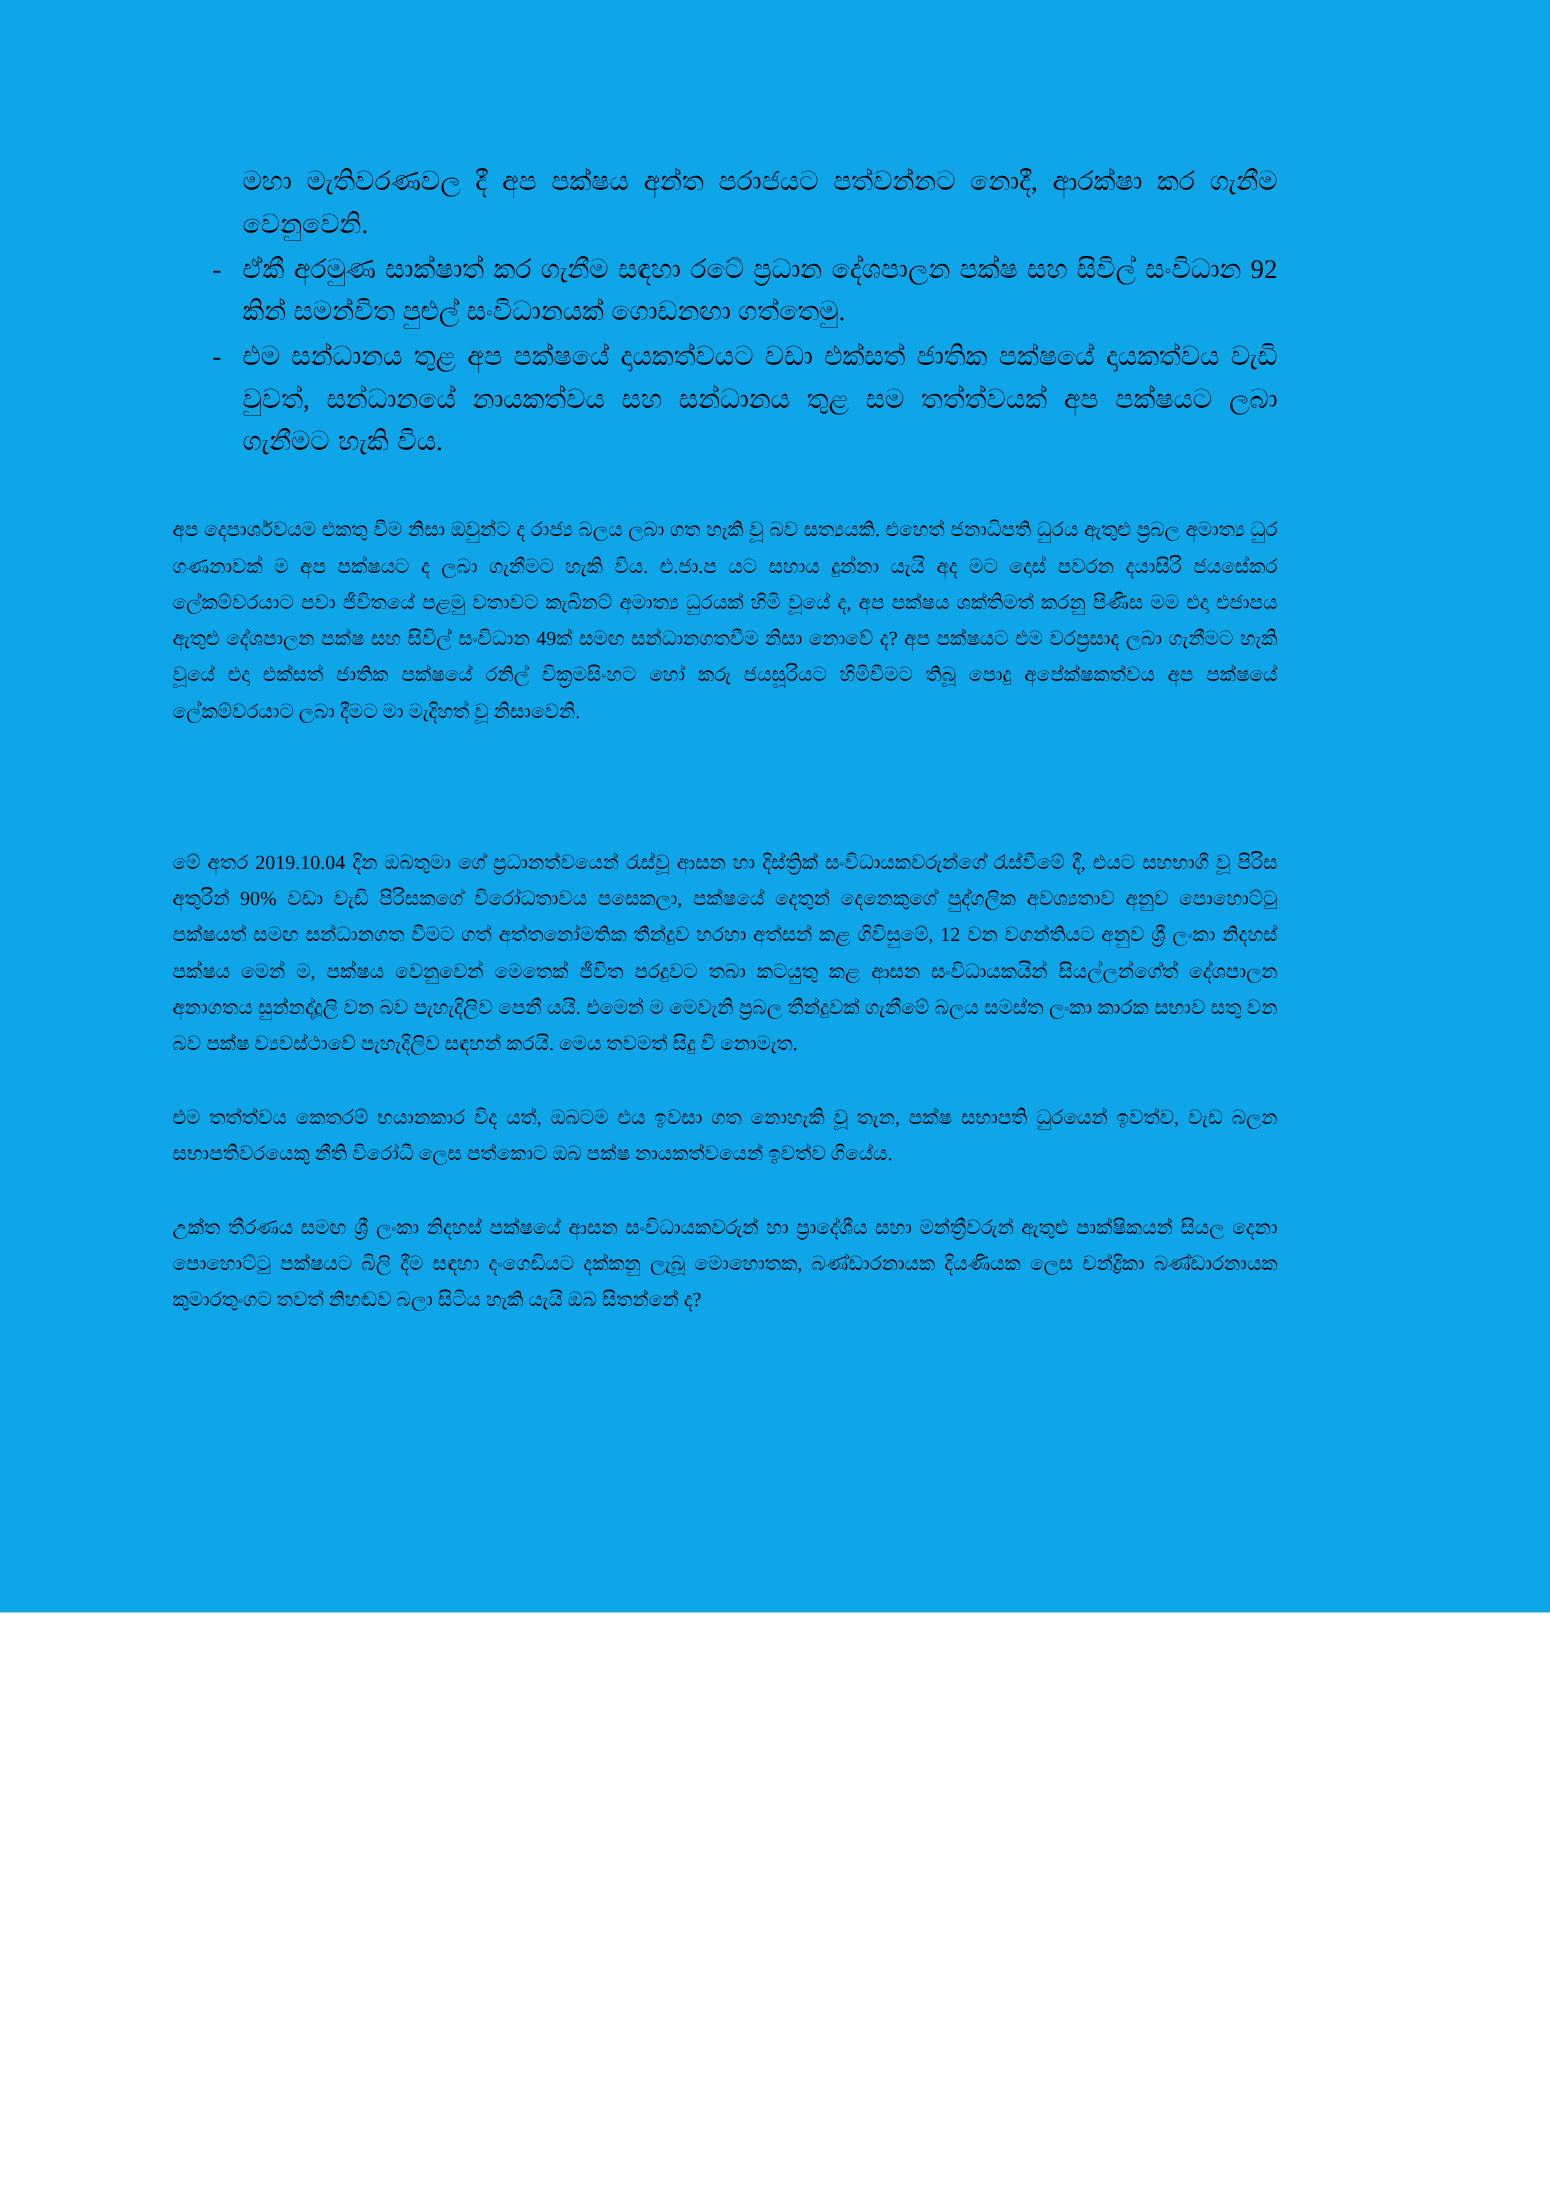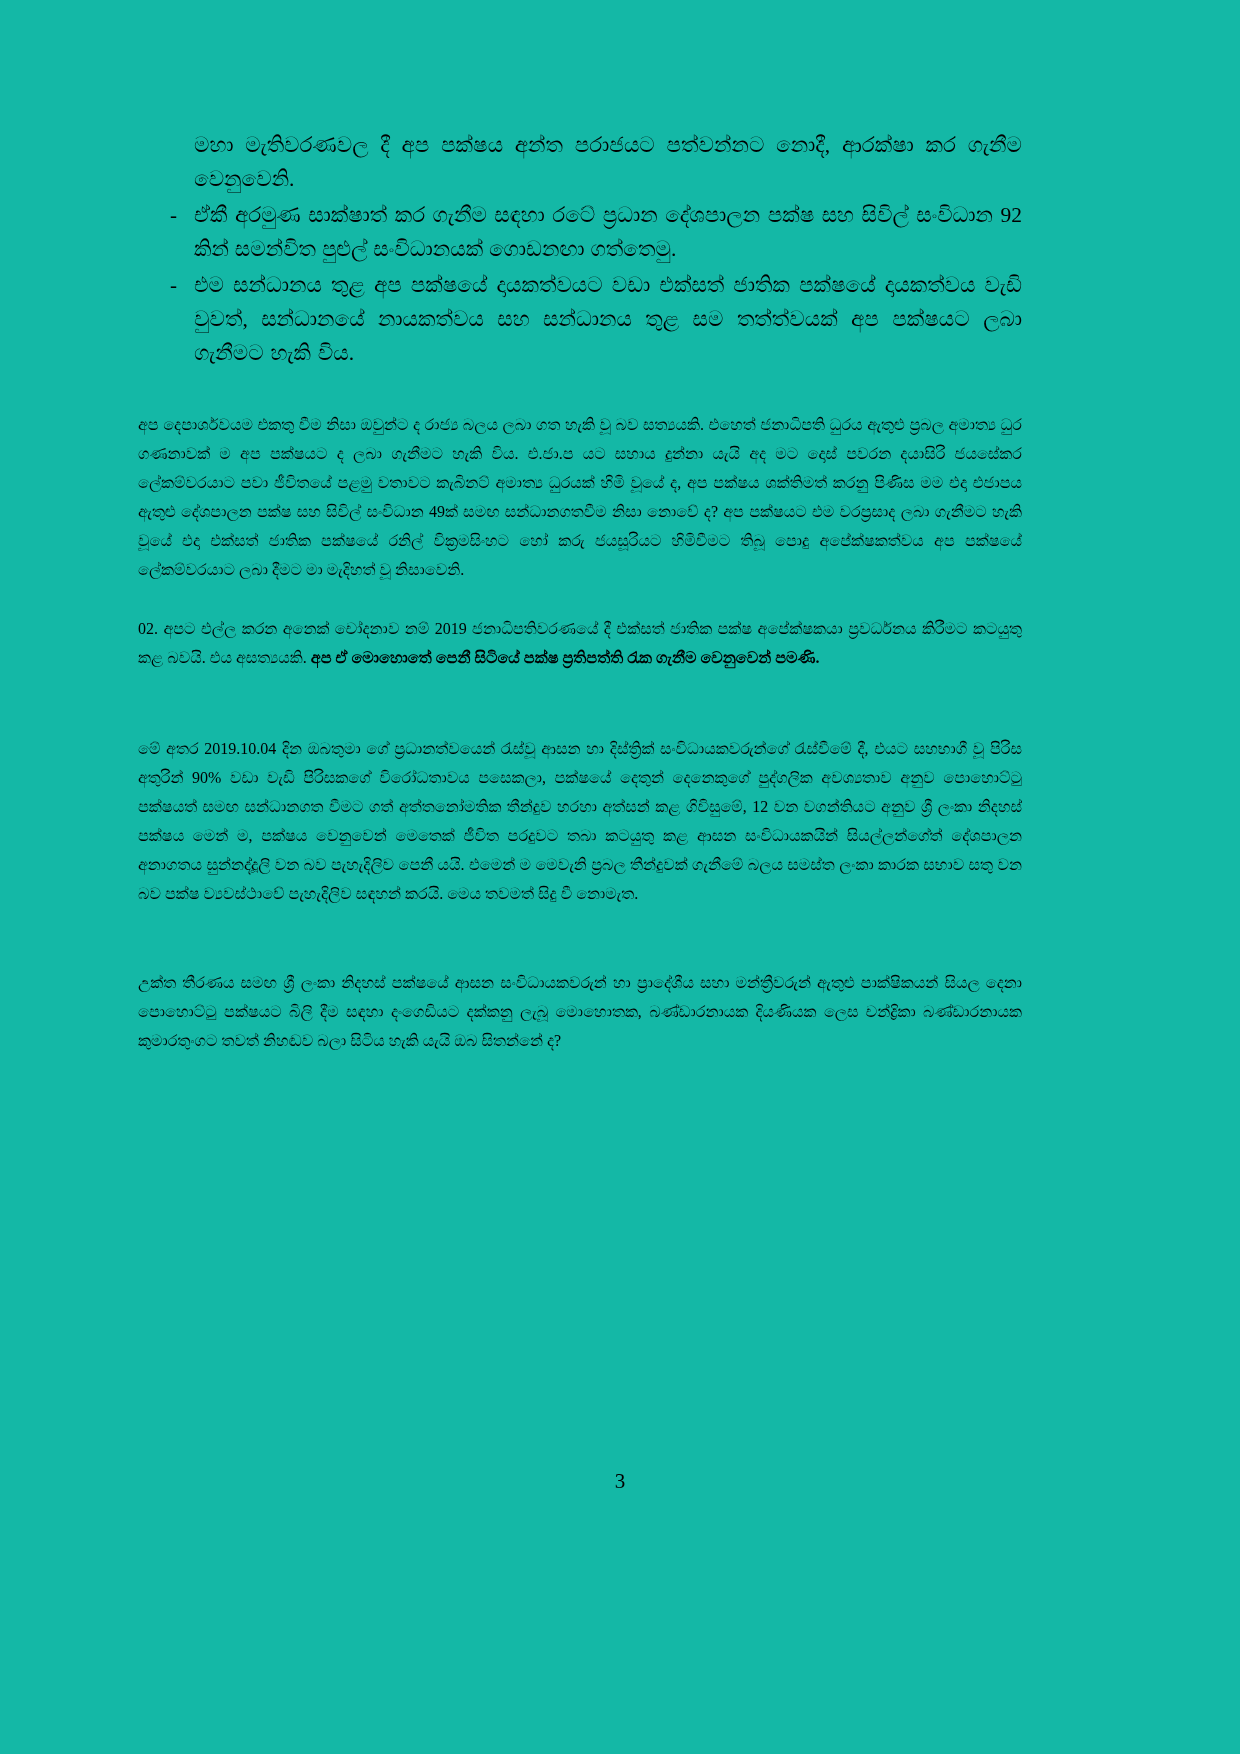--- a/index.html
+++ b/index.html
@@ -15,22 +15,22 @@
     font-family: "Liberation Serif", "DejaVu Serif", serif;
     color: #000000;
     -webkit-font-smoothing: antialiased;
   }
 
   .page {
     position: absolute;
     left: 0;
     top: 0;
     width: 1240px;
-    height: 1754px;
-    background: #14b8a6;
+    height: 1290px;
+    background: #0ea5e9;
     overflow: hidden;
   }
 
   .content {
     position: absolute;
     left: 138px;
     top: 128px;
     width: 884px;
   }
 
@@ -122,32 +122,32 @@
     </ul>
 
     <div class="spacer-lg"></div>
 
     <p class="body-para">
       <span>අප දෙපාර්ශවයම එකතු වීම නිසා ඔවුන්ට ද රාජ්‍ය බලය ලබා ගත හැකි වූ බව සත්‍යයකි. එහෙත් ජනාධිපති ධුරය ඇතුළු ප්‍රබල අමාත්‍ය ධුර ගණනාවක් ම අප පක්ෂයට ද ලබා ගැනීමට හැකි විය. එ.ජා.ප යට සහාය දුන්නා යැයි අද මට දොස් පවරන දයාසිරි ජයසේකර ලේකම්වරයාට පවා ජීවිතයේ පළමු වතාවට කැබිනට් අමාත්‍ය ධුරයක් හිමි වූයේ ද, අප පක්ෂය ශක්තිමත් කරනු පිණිස මම එදා එජාපය ඇතුළු දේශපාලන පක්ෂ සහ සිවිල් සංවිධාන 49ක් සමඟ සන්ධානගතවීම නිසා නොවේ ද? අප පක්ෂයට එම වරප්‍රසාද ලබා ගැනීමට හැකි වූයේ එදා එක්සත් ජාතික පක්ෂයේ රනිල් වික්‍රමසිංහට හෝ කරු ජයසූරියට හිමිවීමට තිබූ පොදු අපේක්ෂකත්වය අප පක්ෂයේ ලේකම්වරයාට ලබා දීමට මා මැදිහත් වූ නිසාවෙනි.</span>
     </p>
 
     <div class="spacer-md"></div>
 
-    <p class="body-para">
-      <span>02. අපට එල්ල කරන අනෙක් චෝදනාව නම් 2019 ජනාධිපතිවරණයේ දී එක්සත් ජාතික පක්ෂ අපේක්ෂකයා ප්‍රවර්ධනය කිරීමට කටයුතු කළ බවයි. එය අසත්‍යයකි. </span><span class="inline-bold">අප ඒ මොහොතේ පෙනී සිටියේ පක්ෂ ප්‍රතිපත්ති රැක ගැනීම වෙනුවෙන් පමණි.</span>
-    </p>
 
     <div class="spacer-xl"></div>
 
     <p class="body-para">
       <span>මේ අතර 2019.10.04 දින ඔබතුමා ගේ ප්‍රධානත්වයෙන් රැස්වූ ආසන හා දිස්ත්‍රික් සංවිධායකවරුන්ගේ රැස්වීමේ දී, එයට සහභාගී වූ පිරිස අතුරින් 90% වඩා වැඩි පිරිසකගේ විරෝධතාවය පසෙකලා, පක්ෂයේ දෙතුන් දෙනෙකුගේ පුද්ගලික අවශ්‍යතාව අනුව පොහොට්ටු පක්ෂයත් සමඟ සන්ධානගත වීමට ගත් අත්තනෝමතික තීන්දුව හරහා අත්සන් කළ ගිවිසුමේ, 12 වන වගන්තියට අනුව ශ්‍රී ලංකා නිදහස් පක්ෂය මෙන් ම, පක්ෂය වෙනුවෙන් මෙතෙක් ජීවිත පරදුවට තබා කටයුතු කළ ආසන සංවිධායකයින් සියල්ලන්ගේත් දේශපාලන අනාගතය සුන්නද්දූලි වන බව පැහැදිලිව පෙනී යයි.  එමෙන් ම මෙවැනි ප්‍රබල තීන්දුවක් ගැනීමේ බලය සමස්ත ලංකා කාරක සභාව සතු වන බව පක්ෂ ව්‍යවස්ථාවේ පැහැදිලිව සඳහන් කරයි. මෙය තවමත් සිදු වී නොමැත.</span>
     </p>
 
     <div class="spacer-md"></div>
 
+    <p class="body-para">
+      <span>එම තත්ත්වය කෙතරම් භයානකාර විද යත්, ඔබටම එය ඉවසා ගත නොහැකි වූ තැන, පක්ෂ සභාපති ධුරයෙන් ඉවත්ව, වැඩ බලන සභාපතිවරයෙකු නීති විරෝධී ලෙස පත්කොට ඔබ පක්ෂ නායකත්වයෙන්  ඉවත්ව ගියේය.</span>
+    </p>
 
     <div class="spacer-md"></div>
 
     <p class="body-para">
       <span>උක්ත තීරණය සමඟ ශ්‍රී ලංකා නිදහස් පක්ෂයේ ආසන සංවිධායකවරුන් හා ප්‍රාදේශීය සහා මන්ත්‍රීවරුන් ඇතුළු පාක්ෂිකයන් සියල දෙනා පොහොට්ටු පක්ෂයට බිලි දීම සඳහා දංගෙඩියට දක්කනු ලැබූ මොහොතක, බණ්ඩාරනායක දියණියක ලෙස චන්ද්‍රිකා බණ්ඩාරනායක කුමාරතුංගට තවත්  නිහඬව බලා සිටිය හැකි යැයි ඔබ සිතන්නේ ද?</span>
     </p>
 
   </div>
 
   <div class="page-number">3</div>

